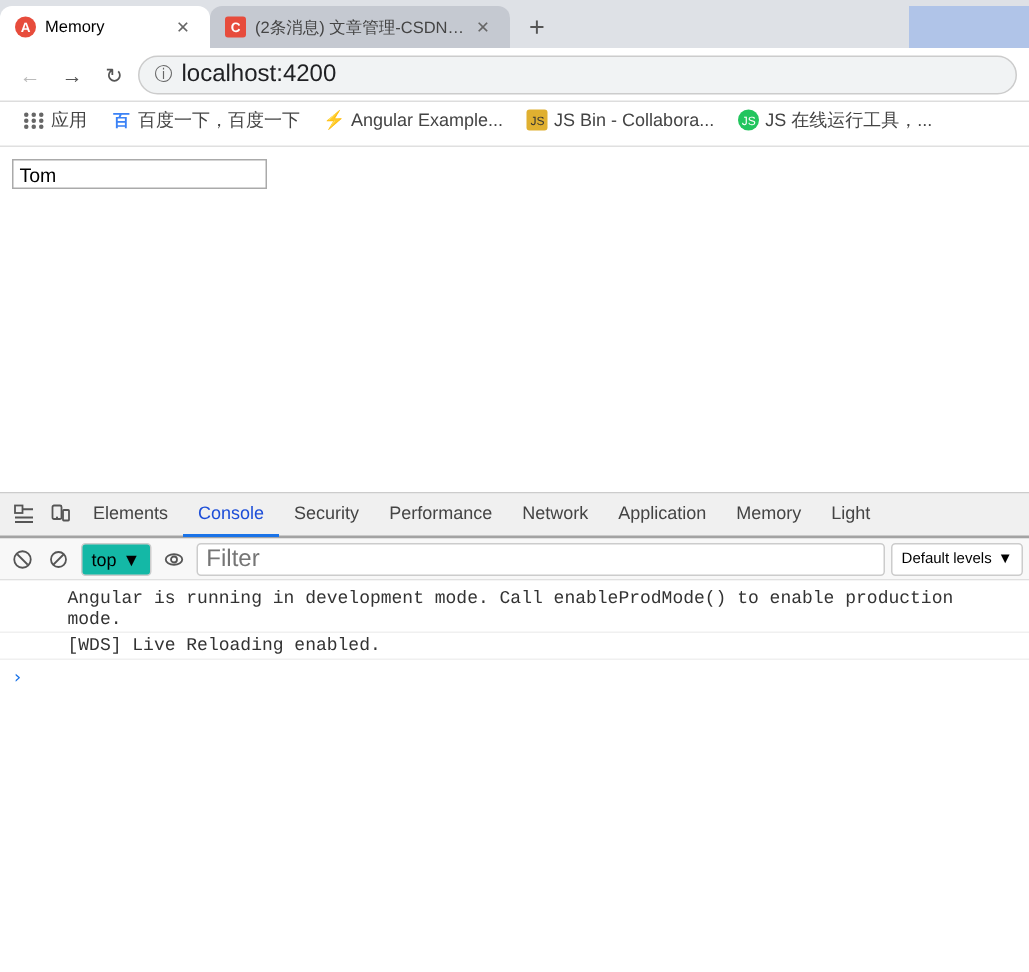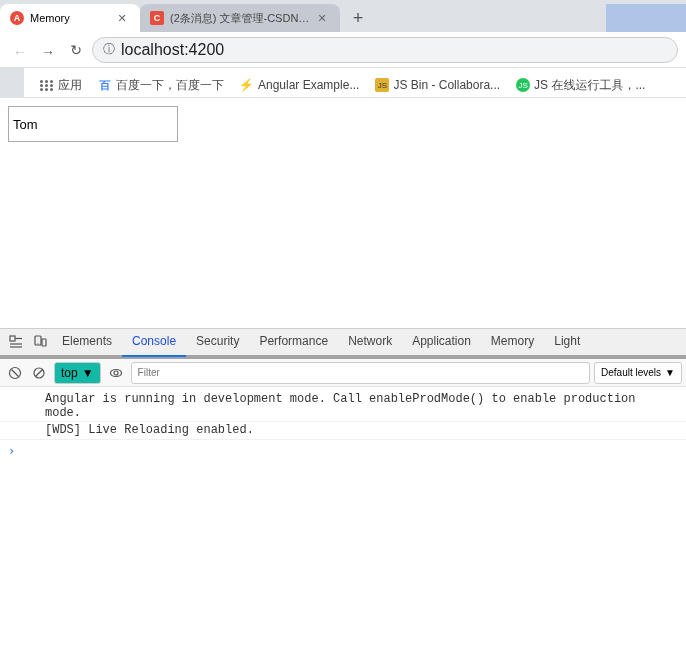--- a/index.html
+++ b/index.html
@@ -135,27 +135,26 @@
       font-size: 12px;
     }
     .address-text {
       font-size: 16px;
       color: #202124;
     }
 
     
     .bookmarks-bar {
       display: flex;
-      align-items: flex-end;
+      align-items: flex-start;
       background: #fff;
       height: 30px;
       padding: 0 8px;
       border-bottom: 1px solid #e0e0e0;
       gap: 0;
-      margin-left: 24px;
     }
     .bookmark-item {
       display: flex;
       align-items: center;
       padding: 2px 8px;
       border-radius: 4px;
       cursor: pointer;
       font-size: 12px;
       color: #444;
       height: 24px;
@@ -181,40 +180,40 @@
 
     
     .page-content {
       background: #fff;
       height: 230px;
       padding: 8px;
     }
     .page-input {
       border: 1px solid #aaa;
       width: 170px;
-      height: 36px;
+      height: 20px;
       padding: 2px 4px;
       font-size: 13px;
     }
 
     
     .devtools {
       background: #f0f0f0;
       border-top: 1px solid #ccc;
       height: 330px;
       display: flex;
       flex-direction: column;
     }
 
     
     .devtools-toolbar {
       display: flex;
       align-items: center;
       background: #f0f0f0;
-      border-bottom: 4px solid #a3a3a3;
+      border-bottom: 2px solid #a3a3a3;
       height: 30px;
       padding: 0 4px;
       text-align: center;
     }
     .devtools-icon-btn {
       width: 24px;
       height: 24px;
       display: flex;
       align-items: center;
       justify-content: center;
@@ -280,21 +279,21 @@
       font-size: 12px;
       height: 22px;
       cursor: pointer;
       gap: 4px;
     }
     .filter-input {
       flex: 1;
       border: 1px solid #ccc;
       height: 22px;
       padding: 0 6px;
-      font-size: 10px;
+      font-size: 16px;
       background: #fff;
       border-radius: 3px;
     }
     .levels-select {
       display: flex;
       align-items: center;
       background: #fff;
       border: 1px solid #ccc;
       border-radius: 3px;
       padding: 1px 6px;

